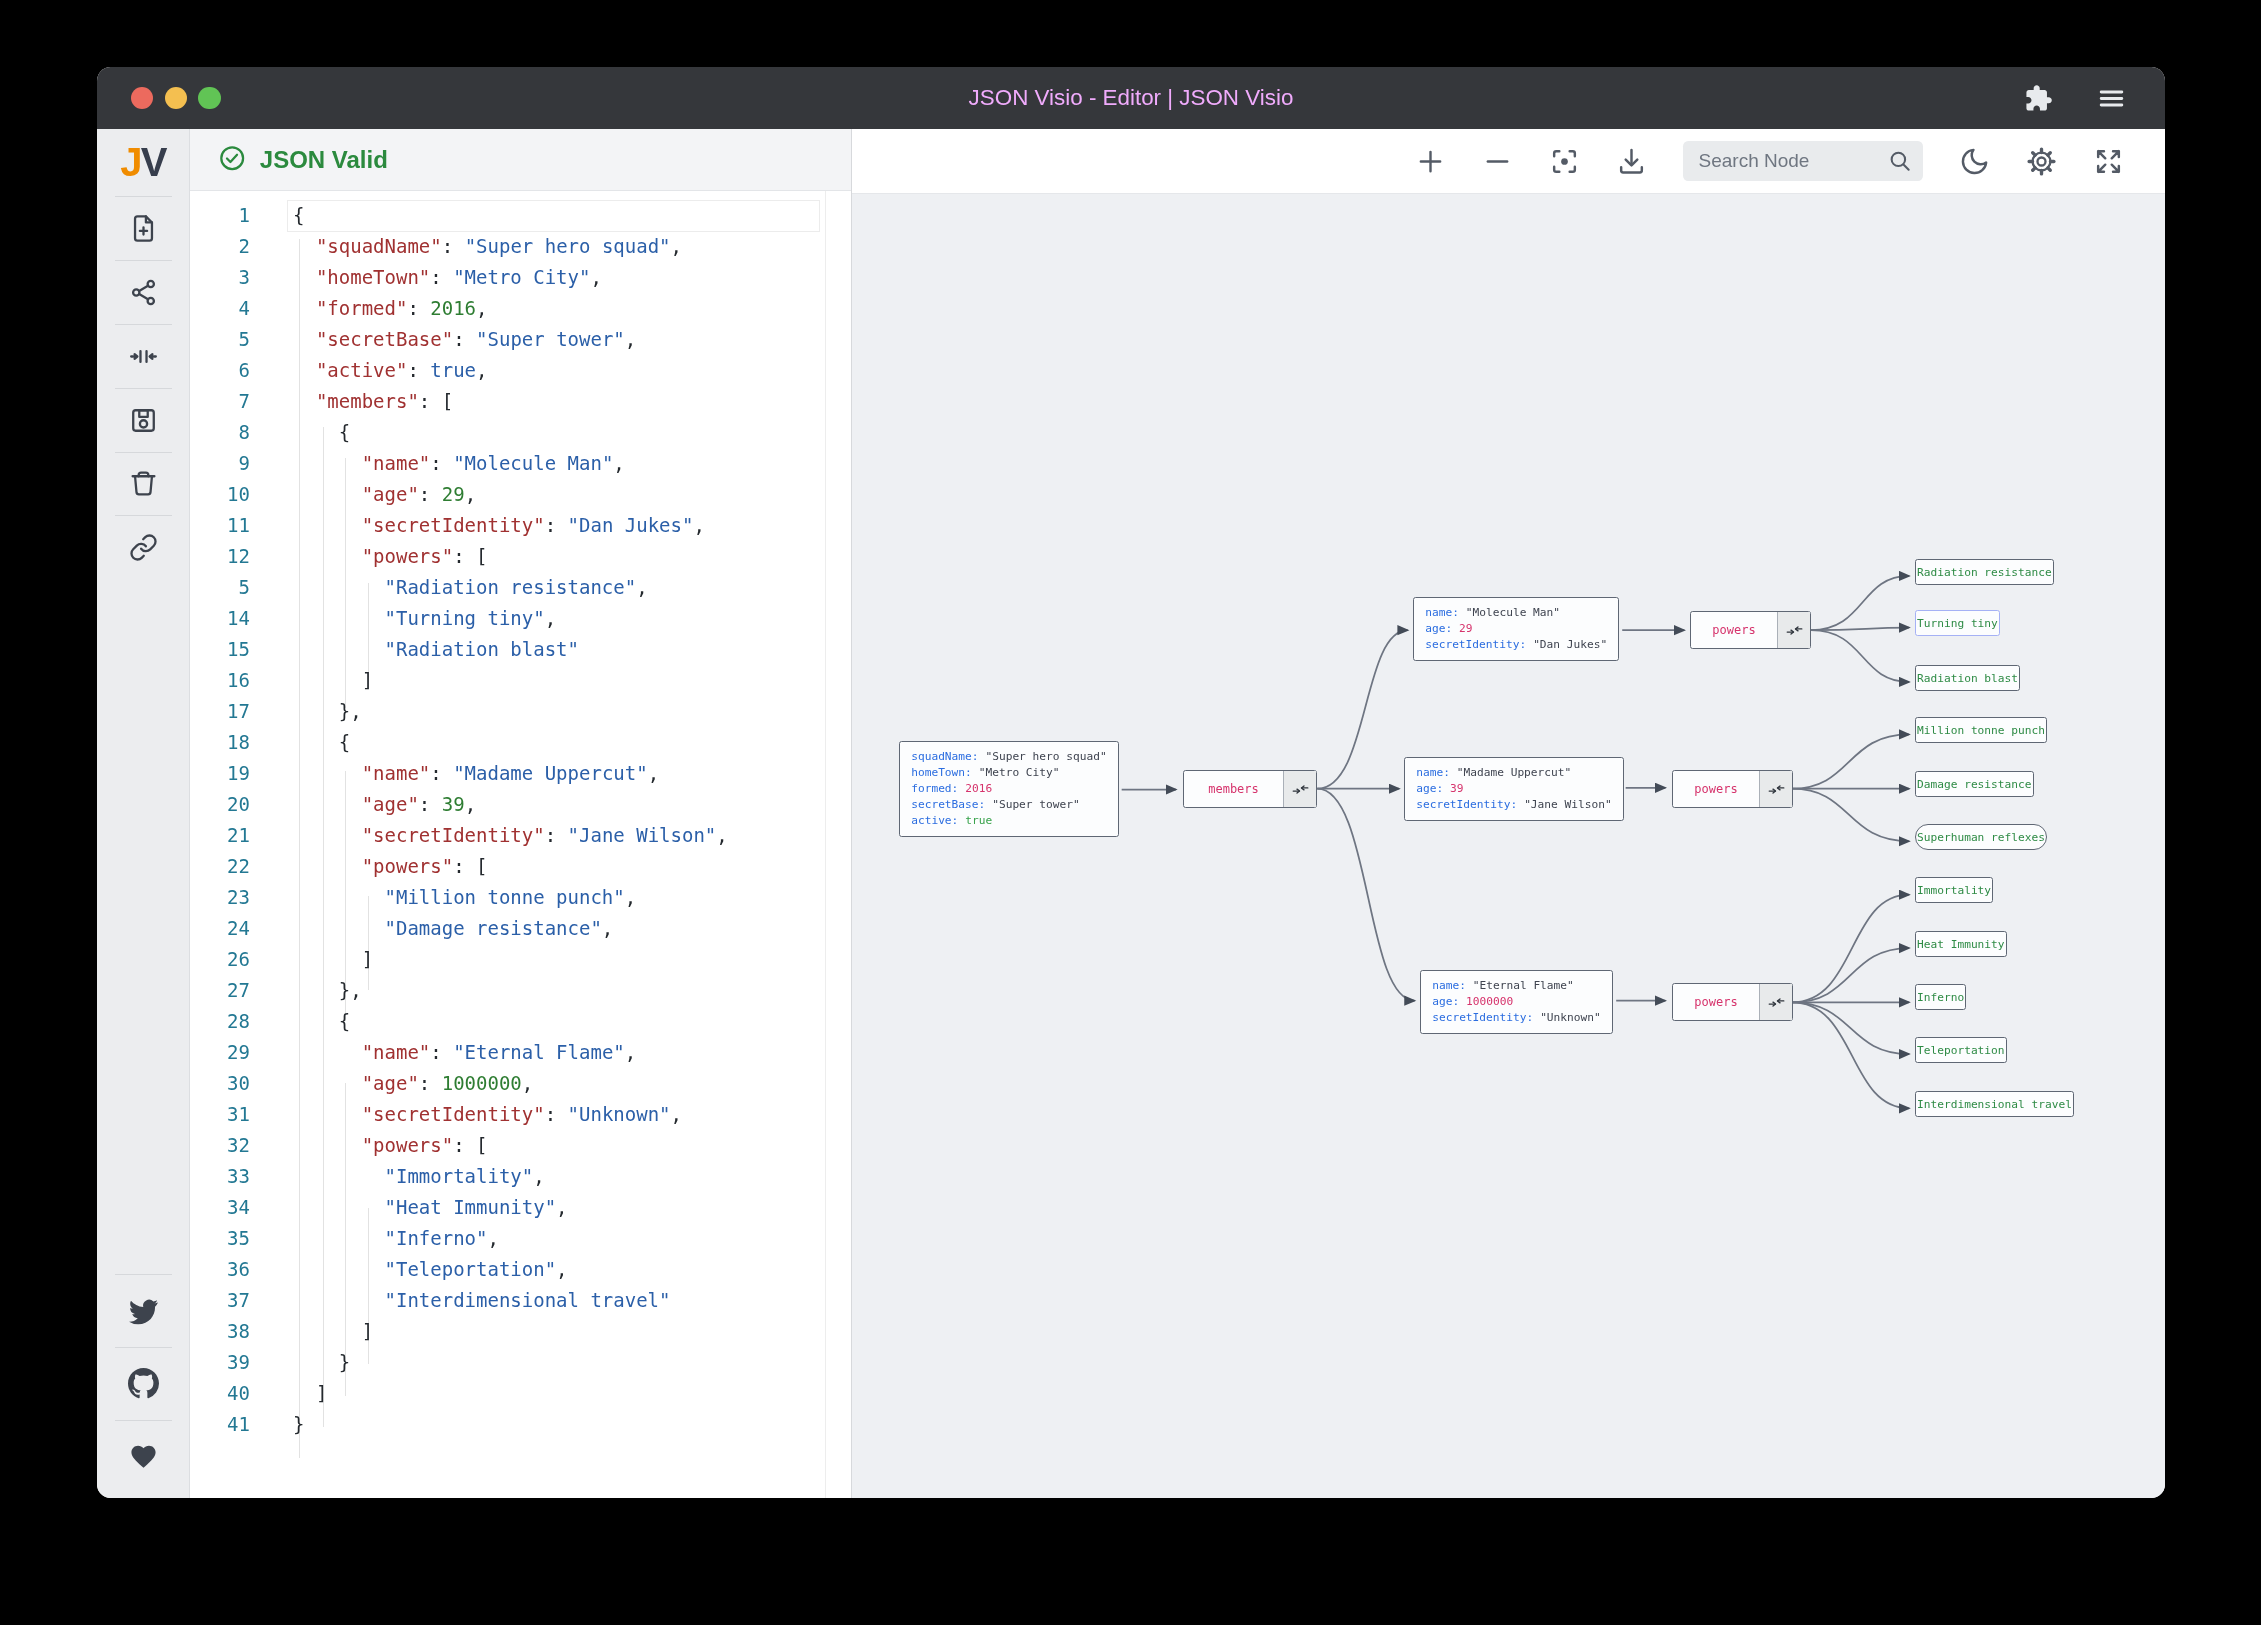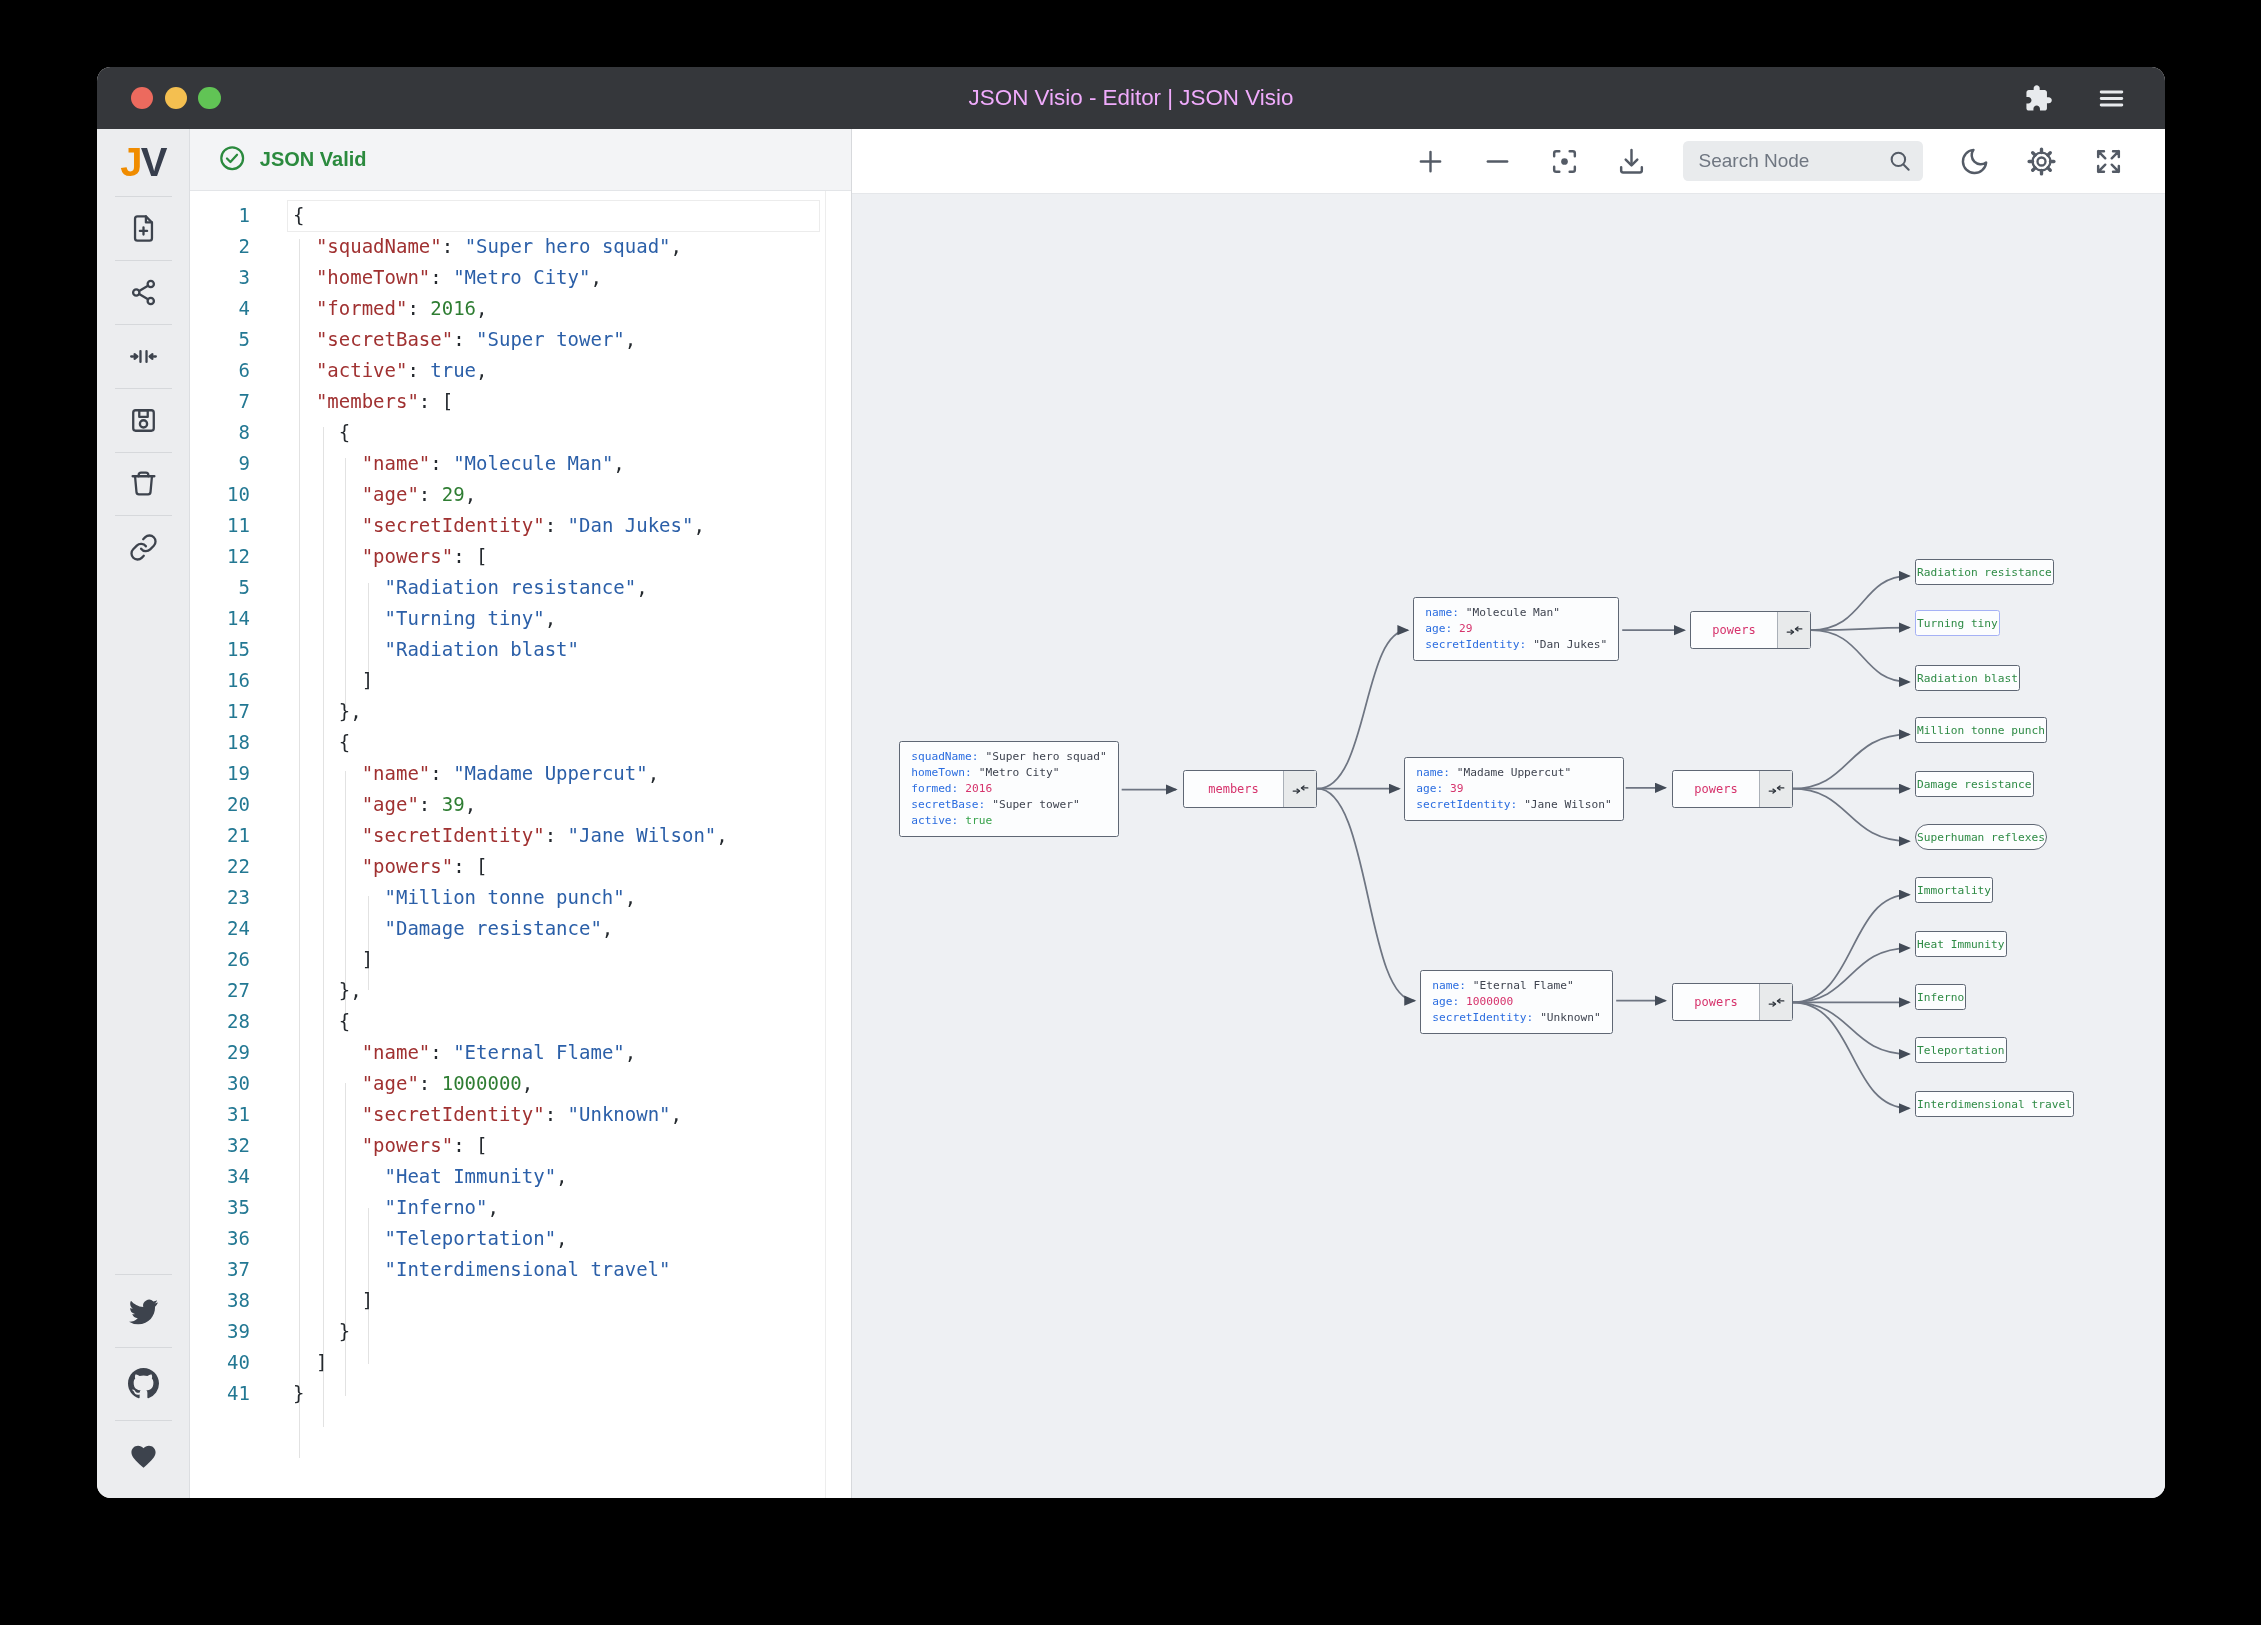--- a/index.html
+++ b/index.html
@@ -31,21 +31,21 @@
   .side-btn { height:63px; width:100%; display:flex; align-items:center; justify-content:center; color:#3d434d; cursor:pointer; }
   .side-btn svg { display:block; }
   .side-spacer { flex:1; }
   .side-btn.low { height:72px; }
   .sidebar .pad-b { height:5.2px; }
 
   
   .editor-panel { flex:0 0 662px; display:flex; flex-direction:column; background:#fff; border-right:0.9px solid #d7d9dc; }
   .editor-header { flex:0 0 62px; background:#f3f4f6; border-bottom:0.9px solid #e3e5e8;
                    display:flex; align-items:center; padding-left:27.6px; gap:13.8px; }
-  .editor-header .status-text { color:#2b8a3e; font-size:20px; font-weight:600; }
+  .editor-header .status-text { color:#2b8a3e; font-size:24px; font-weight:600; }
   .editor-body { flex:1; position:relative; overflow:hidden; background:#fff;
                  font-family:"DejaVu Sans Mono", monospace; font-size:19px; }
   .lines-wrap { position:absolute; left:0; top:8.6px; right:0; }
   .cl { display:flex; height:31px; line-height:31px; white-space:pre; }
   .ln { flex:0 0 60px; text-align:right; color:#237893; }
   .ct { margin-left:43px; color:#24292e; }
   .tk-w { color:#24292e; }
   .tk-k { color:#a03131; }
   .tk-s { color:#2b5fa8; }
   .tk-n { color:#2e7d32; }
@@ -231,20 +231,21 @@
             <div class="cl"><span class="ln">22</span><span class="ct"><span class="tk-w">      </span><span class="tk-k">"powers"</span><span class="tk-w">: [</span></span></div>
             <div class="cl"><span class="ln">23</span><span class="ct"><span class="tk-w">        </span><span class="tk-s">"Million tonne punch"</span><span class="tk-w">,</span></span></div>
             <div class="cl"><span class="ln">24</span><span class="ct"><span class="tk-w">        </span><span class="tk-s">"Damage resistance"</span><span class="tk-w">,</span></span></div>
             <div class="cl"><span class="ln">26</span><span class="ct"><span class="tk-w">      ]</span></span></div>
             <div class="cl"><span class="ln">27</span><span class="ct"><span class="tk-w">    },</span></span></div>
             <div class="cl"><span class="ln">28</span><span class="ct"><span class="tk-w">    {</span></span></div>
             <div class="cl"><span class="ln">29</span><span class="ct"><span class="tk-w">      </span><span class="tk-k">"name"</span><span class="tk-w">: </span><span class="tk-s">"Eternal Flame"</span><span class="tk-w">,</span></span></div>
             <div class="cl"><span class="ln">30</span><span class="ct"><span class="tk-w">      </span><span class="tk-k">"age"</span><span class="tk-w">: </span><span class="tk-n">1000000</span><span class="tk-w">,</span></span></div>
             <div class="cl"><span class="ln">31</span><span class="ct"><span class="tk-w">      </span><span class="tk-k">"secretIdentity"</span><span class="tk-w">: </span><span class="tk-s">"Unknown"</span><span class="tk-w">,</span></span></div>
             <div class="cl"><span class="ln">32</span><span class="ct"><span class="tk-w">      </span><span class="tk-k">"powers"</span><span class="tk-w">: [</span></span></div>
+            <div class="cl"><span class="ln">33</span><span class="ct"><span class="tk-w">        </span><span class="tk-s">"Immortality"</span><span class="tk-w">,</span></span></div>
             <div class="cl"><span class="ln">34</span><span class="ct"><span class="tk-w">        </span><span class="tk-s">"Heat Immunity"</span><span class="tk-w">,</span></span></div>
             <div class="cl"><span class="ln">35</span><span class="ct"><span class="tk-w">        </span><span class="tk-s">"Inferno"</span><span class="tk-w">,</span></span></div>
             <div class="cl"><span class="ln">36</span><span class="ct"><span class="tk-w">        </span><span class="tk-s">"Teleportation"</span><span class="tk-w">,</span></span></div>
             <div class="cl"><span class="ln">37</span><span class="ct"><span class="tk-w">        </span><span class="tk-s">"Interdimensional travel"</span></span></div>
             <div class="cl"><span class="ln">38</span><span class="ct"><span class="tk-w">      ]</span></span></div>
             <div class="cl"><span class="ln">39</span><span class="ct"><span class="tk-w">    }</span></span></div>
             <div class="cl"><span class="ln">40</span><span class="ct"><span class="tk-w">  ]</span></span></div>
             <div class="cl"><span class="ln">41</span><span class="ct"><span class="tk-w">}</span></span></div>
           </div>
         <div class="scroll-rule"></div>

